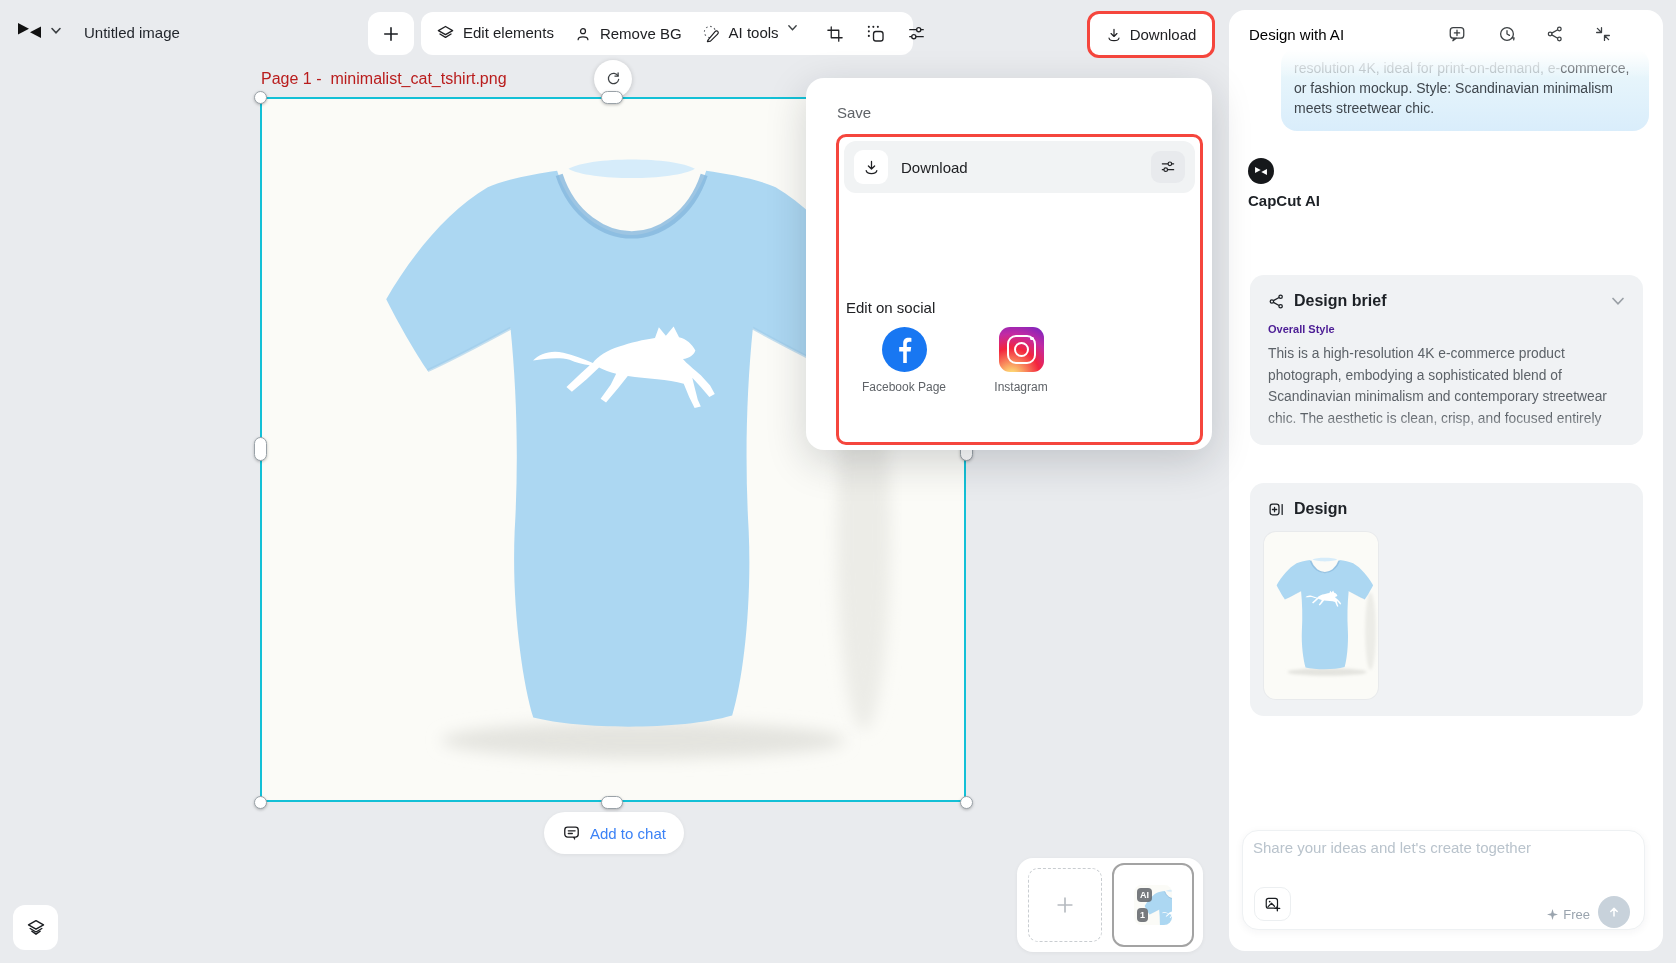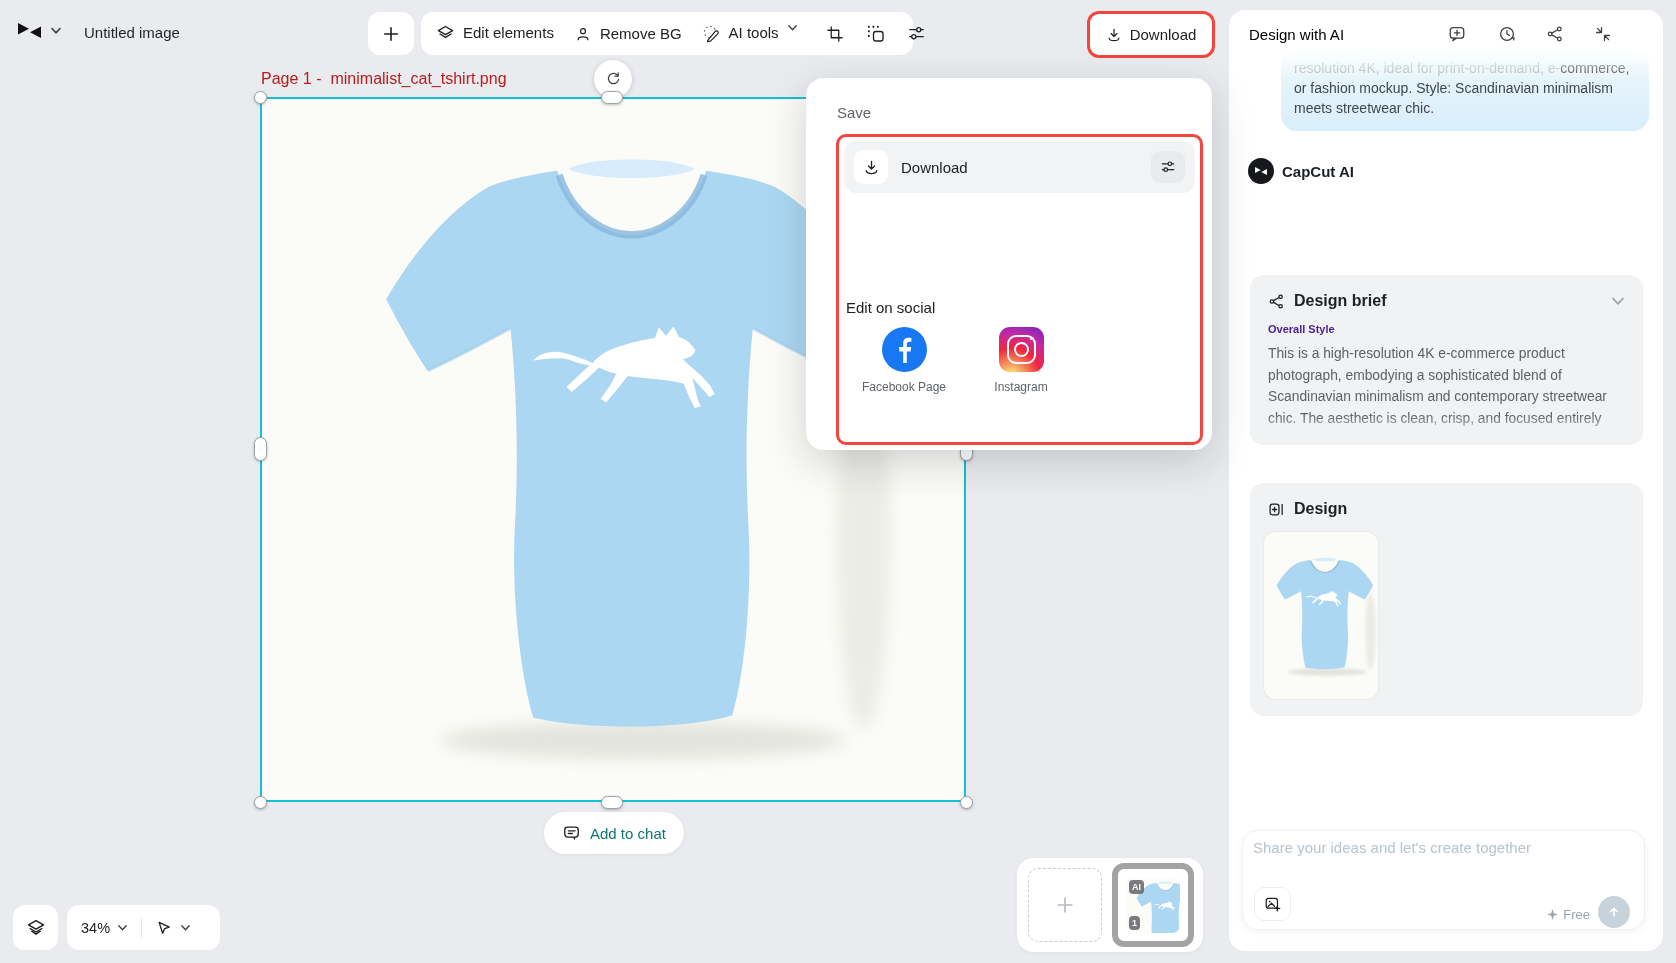--- a/index.html
+++ b/index.html
@@ -30,21 +30,21 @@
   .canvas { left:260px; top:97px; width:706px; height:705px; background:#fbfbf7; }
   .scene-use { position:absolute; left:62px; top:22px; width:580px; height:668px; }
   .sel-border { left:260px; top:97px; width:706px; height:705px; border:2px solid #13c0d6; z-index:6; pointer-events:none; }
   .handle { position:absolute; background:#fff; border:1.5px solid #9aa2a8; box-shadow:0 1px 3px rgba(0,0,0,.25); z-index:7; cursor:pointer; }
   .h-circle { width:13px; height:13px; border-radius:50%; }
   .h-pill-h { width:22px; height:13px; border-radius:7px; }
   .h-pill-v { width:13px; height:24px; border-radius:7px; }
   .rotate-btn { left:594px; top:60px; width:38px; height:38px; border-radius:50%; background:#fff;
                 box-shadow:0 1px 5px rgba(0,0,0,.18); display:flex; align-items:center; justify-content:center; z-index:7; cursor:pointer; }
   .add-chat { left:544px; top:812px; height:42px; background:#fff; border-radius:21px; box-shadow:0 1px 4px rgba(0,0,0,.06);
-              display:flex; align-items:center; gap:9px; padding:0 18px; font-size:15px; color:#0f766e; cursor:pointer; }
+              display:flex; align-items:center; gap:9px; padding:0 18px; font-size:15px; color:#3b82f6; cursor:pointer; }
 
   
   .popup { left:806px; top:66px; width:406px; height:372px; background:#fff; border-radius:18px;
            box-shadow:0 12px 40px rgba(20,30,40,.18); z-index:20;margin-top:12px; }
   .popup-title { position:absolute; left:31px; top:26px; font-size:15px; color:#5f6368; }
   .popup-red { position:absolute; left:30px; top:56px; width:367px; height:311px; border:3.5px solid #f5463d; border-radius:10px; }
   .save-row { position:absolute; left:5px; width:351px; height:52px; background:#f1f3f4; border-radius:12px;
               display:flex; align-items:center; padding:0 10px; cursor:pointer; }
   .row1 { top:4px; } .row2 { top:66px; }
   .save-row .icbox { width:34px; height:34px; background:#fff; border-radius:9px; display:flex; align-items:center; justify-content:center; }
@@ -58,22 +58,22 @@
   .ig-c { width:45px; height:45px; border-radius:11px; position:relative;
           background:radial-gradient(circle at 28% 110%, #fdd673 8%, #f3243e 48%, #c32aa3 72%, #7024c4 100%); }
   .ig-c .cam { position:absolute; left:8px; top:8px; width:29px; height:29px; border:2.6px solid #fff; border-radius:9px; }
   .ig-c .lens { position:absolute; left:15px; top:15px; width:15px; height:15px; border:2.6px solid #fff; border-radius:50%; }
   .ig-c .dot { position:absolute; right:10px; top:10px; width:3.4px; height:3.4px; background:#fff; border-radius:50%; }
 
   
   .pages { left:1017px; top:858px; width:186px; height:94px; background:#fff; border-radius:16px; box-shadow:0 1px 4px rgba(0,0,0,.05); }
   .page-add { position:absolute; left:11px; top:10px; width:74px; height:74px; border:1.6px dashed #c9cdd1; border-radius:10px;
               display:flex; align-items:center; justify-content:center; cursor:pointer; }
-  .page-thumb { position:absolute; left:95px; top:5px; width:82px; height:84px; border:6px solid #a3a3a3; border-radius:12px;
-                background:#fff; padding:8px; cursor:pointer; }
+  .page-thumb { position:absolute; left:95px; top:5px; width:82px; height:84px; border:2px solid #a3a3a3; border-radius:12px;
+                background:#fff; padding:20px; cursor:pointer; }
   .page-thumb .inner { position:relative; width:100%; height:100%; border-radius:8px; overflow:hidden; background:#fbfbf7; }
   .badge { position:absolute; background:rgba(95,99,104,.85); color:#fff; font-size:9px; font-weight:bold;
            border-radius:4px; padding:2px 3px; line-height:10px; z-index:2; }
   .badge-ai { left:3px; top:3px; } .badge-num { left:3px; bottom:3px; min-width:8px; text-align:center; }
 
   
   .layers-btn { left:13px; top:905px; width:45px; height:45px; }
   .zoom-pill { left:67px; top:905px; width:153px; height:45px; background:#fff; border-radius:12px;
                display:flex; align-items:center; padding:0 14px; gap:7px; }
   .zoom-val { font-size:14.5px; color:#202124; cursor:pointer; }
@@ -82,21 +82,21 @@
   
   .panel { left:1229px; top:10px; width:434px; height:941px; background:#fff; border-radius:16px; }
   .panel-title { position:absolute; left:20px; top:16px; font-size:15px; color:#000000; }
   .ph-icon { position:absolute; top:15px; width:18px; height:18px; cursor:pointer; }
   .bubble { position:absolute; left:52px; top:38px; width:368px; height:83px; border-radius:16px;
             background:linear-gradient(180deg,#eef9fb 0%, #d9edfb 100%); padding:10px 13px;
             font-size:14px; line-height:20px; color:#3f464d; }
   .bubble .faded { opacity:.35; }
   .top-fade { position:absolute; left:1px; top:34px; width:432px; height:34px; z-index:2;
               background:linear-gradient(180deg,#fff 18%, rgba(255,255,255,0)); pointer-events:none; }
-  .bot-row { position:absolute; left:19px; top:148px; display:flex; align-items:center; gap:8px; }
+  .bot-row { position:absolute; left:19px; top:148px; display:flex; align-items:flex-start; gap:8px;flex-direction:column; }
   .bot-avatar { width:26px; height:26px; border-radius:50%; background:#16181b; display:flex; align-items:center; justify-content:center; }
   .bot-name { font-size:15px; font-weight:bold; color:#1d2126; }
   .bot-msg { position:absolute; left:19px; top:190px; width:392px; font-size:14.5px; line-height:21px; color:#42484e; }
   .card { position:absolute; left:21px; width:393px; background:#f0f2f4; border-radius:14px; padding:17px 18px; overflow:hidden; }
   .card-brief { top:265px; height:170px; }
   .card-design { top:473px; height:233px; }
   .card-head { display:flex; align-items:center; gap:9px; }
   .card-title { font-size:16px; font-weight:600; color:#1d2126; }
   .card-chev { margin-left:auto; cursor:pointer; display:flex; }
   .card-sub { margin-top:13px; font-size:11px; font-weight:bold; color:#4c1d95; }
@@ -311,33 +311,20 @@
     </div>
   </div>
 
   <div class="abs sq-btn layers-btn">
     <svg width="20" height="20" viewBox="0 0 24 24">
       <path d="M12 3.2 L21 8.3 L12 13.4 L3 8.3 Z" stroke="#1b1e22" stroke-width="1.7" fill="none" stroke-linejoin="round"></path>
       <path d="M5 12.6 L12 16.8 L19 12.6" stroke="#1b1e22" stroke-width="1.7" fill="none" stroke-linecap="round" stroke-linejoin="round"></path>
       <path d="M7 15.8 L12 19.4 L17 15.8" stroke="#1b1e22" stroke-width="1.7" fill="none" stroke-linecap="round" stroke-linejoin="round"></path>
     </svg>
   </div>
-  <div class="abs zoom-pill">
-    <span class="zoom-val">34%</span>
-    <svg width="11" height="8" viewBox="0 0 12 8">
-      <path d="M2 1.5 L6 5.8 L10 1.5" stroke="#3c4043" stroke-width="1.5" fill="none" stroke-linecap="round"></path>
-    </svg>
-    <div class="v-div"></div>
-    <svg width="18" height="18" viewBox="0 0 24 24">
-      <path d="M5.5 4.5 L19 10.8 L12.8 12.8 L10.2 19 Z" stroke="#1b1e22" stroke-width="1.7" fill="none" stroke-linejoin="round"></path>
-    </svg>
-    <svg width="11" height="8" viewBox="0 0 12 8">
-      <path d="M2 1.5 L6 5.8 L10 1.5" stroke="#3c4043" stroke-width="1.5" fill="none" stroke-linecap="round"></path>
-    </svg>
-  </div>
 
   <div class="abs panel">
     <div class="panel-title">Design with AI</div>
 
     <svg class="ph-icon" style="left:219px" viewBox="0 0 24 24">
       <rect x="3" y="3.5" width="18" height="14" rx="4" stroke="#3c4043" stroke-width="1.7" fill="none"></rect>
       <path d="M12 7 V14 M8.5 10.5 H15.5" stroke="#3c4043" stroke-width="1.7" stroke-linecap="round"></path>
       <path d="M8 17.5 L6.5 21 L11 17.5" stroke="#3c4043" stroke-width="1.7" fill="none" stroke-linecap="round" stroke-linejoin="round"></path>
     </svg>
     <svg class="ph-icon" style="left:269px" viewBox="0 0 24 24">

